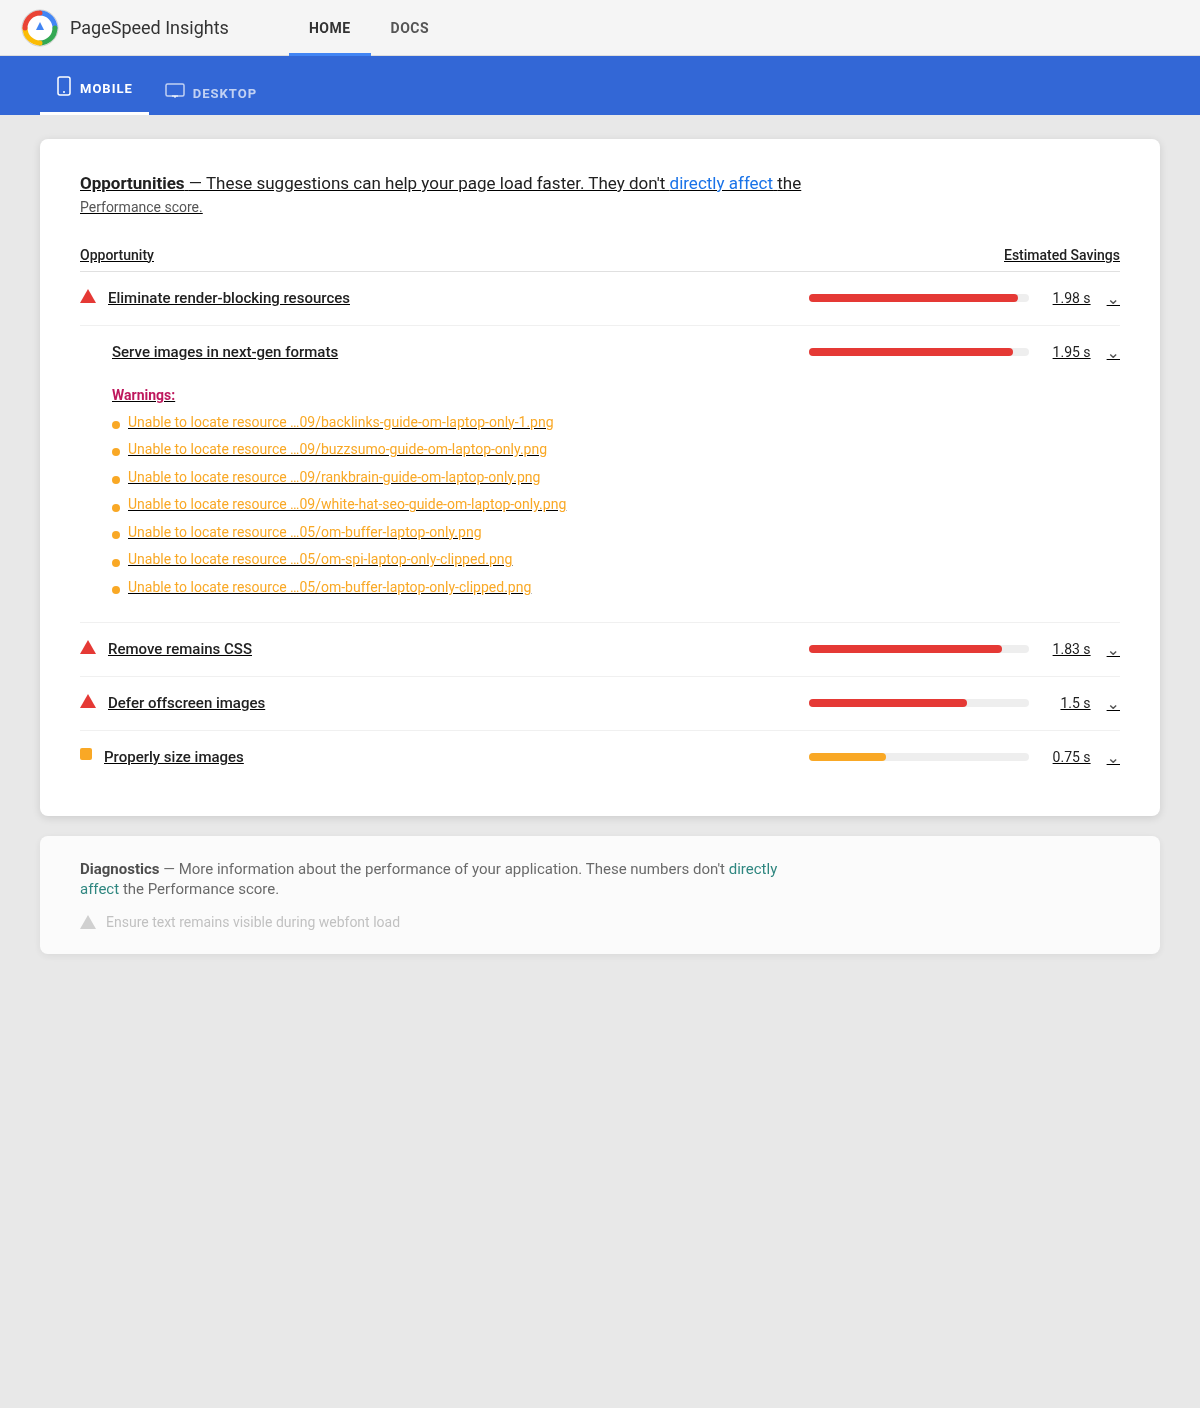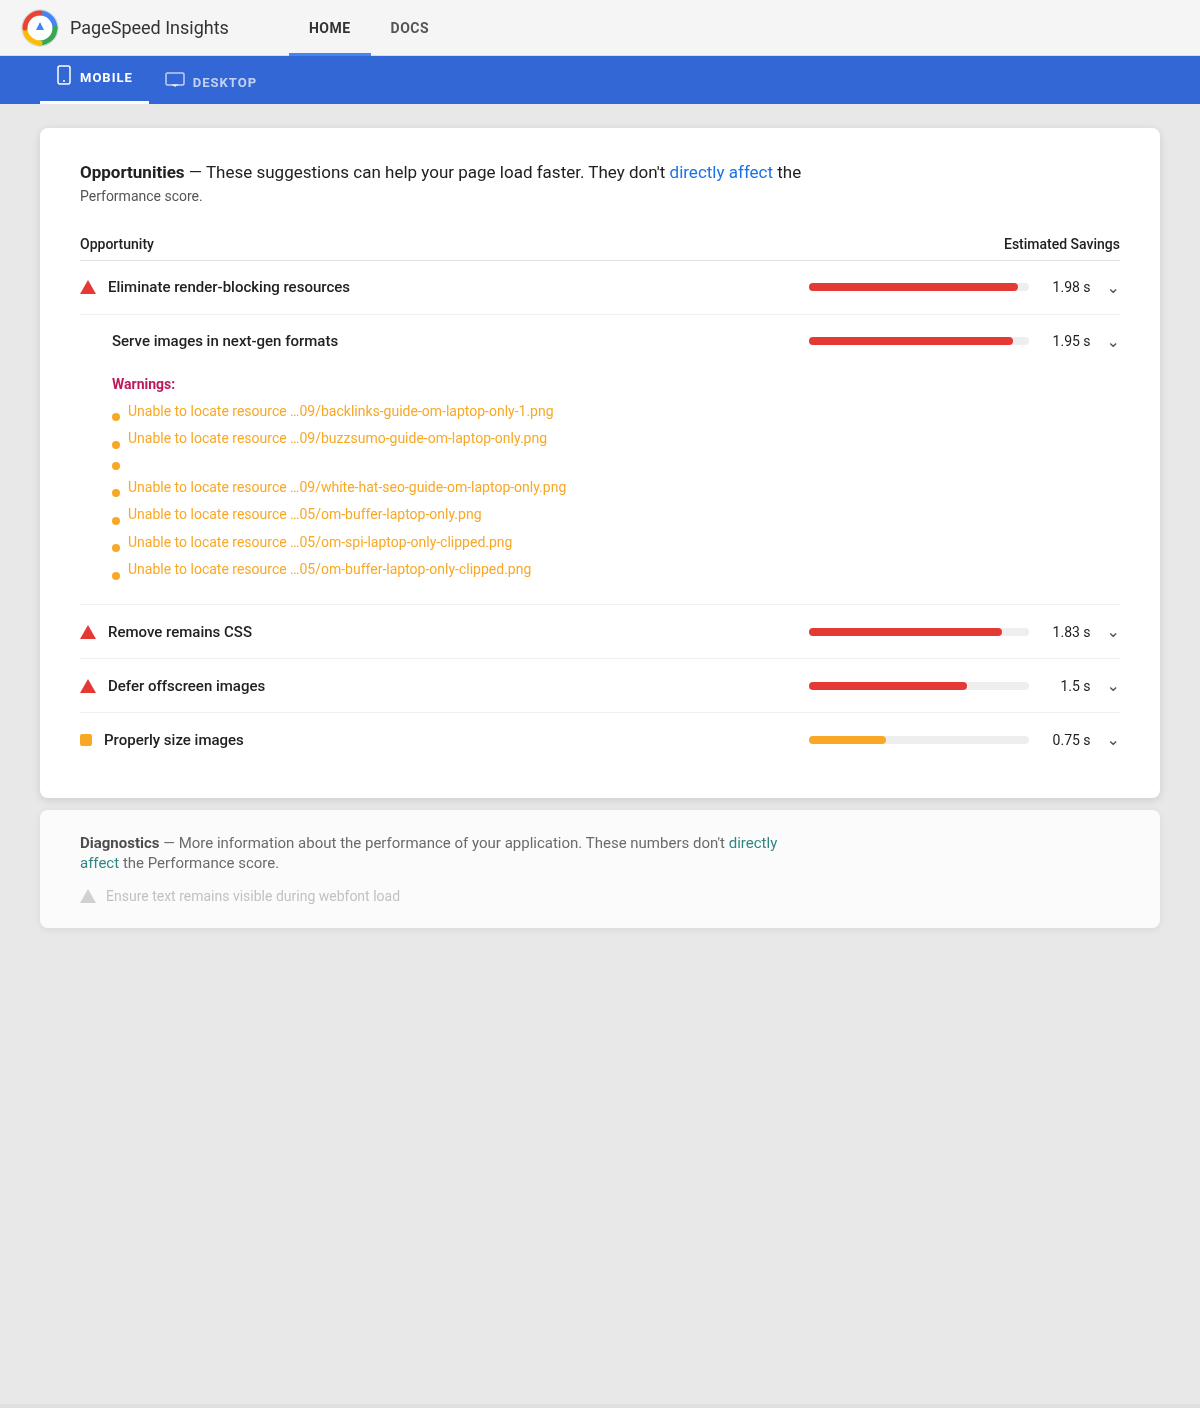--- a/index.html
+++ b/index.html
@@ -59,21 +59,21 @@
       bottom: 0;
       left: 0;
       right: 0;
       height: 3px;
       background: #4285f4;
     }
 
     
     .device-bar {
       background: #3367d6;
-      height: 48px;
+      height: 59px;
       display: flex;
       align-items: flex-end;
       padding: 0 40px;
     }
     .device-tab {
       display: flex;
       align-items: center;
       gap: 8px;
       padding: 12px 16px;
       cursor: pointer;
@@ -97,21 +97,22 @@
       background: #e8e8e8;
       min-height: calc(1408px - 56px - 52px);
     }
 
     
     .card {
       background: #fff;
       border-radius: 8px;
       padding: 32px 40px;
       box-shadow: 0 2px 8px rgba(0,0,0,0.12);
-      margin-bottom: 12px;
+      margin-bottom: 20px;
+      text-decoration: underline;
     }
 
     
     .section-header {
       margin-bottom: 24px;
     }
     .section-title-line {
       font-size: 17px;
       color: #212121;
       line-height: 1.5;
@@ -144,21 +145,20 @@
     }
     .table-header-right {
       font-size: 14px;
       color: #212121;
       font-weight: 500;
     }
 
     
     .opportunity-row {
       display: flex;
-      align-items: center;
       padding: 17px 0;
       border-bottom: 1px solid #f0f0f0;
       cursor: pointer;
     }
     .opportunity-row:last-child {
       border-bottom: none;
     }
     .opp-label {
       font-size: 15px;
       color: #212121;
@@ -206,21 +206,21 @@
       font-size: 14px;
       font-weight: 700;
       margin-bottom: 10px;
     }
     .warning-list {
       list-style: none;
       padding: 0;
     }
     .warning-item {
       display: flex;
-      align-items: flex-end;
+      align-items: center;
       gap: 8px;
       margin-bottom: 8px;
       color: #f9a825;
       font-size: 14px;
       line-height: 1.4;
     }
     .warning-bullet {
       width: 8px;
       height: 8px;
       border-radius: 50%;
@@ -367,20 +367,21 @@
           <li class="warning-item">
             <div class="warning-bullet"></div>
             <span>Unable to locate resource …09/backlinks-guide-om-laptop-only-1.png</span>
           </li>
           <li class="warning-item">
             <div class="warning-bullet"></div>
             <span>Unable to locate resource …09/buzzsumo-guide-om-laptop-only.png</span>
           </li>
           <li class="warning-item">
             <div class="warning-bullet"></div>
+            <span>Unable to locate resource …09/rankbrain-guide-om-laptop-only.png</span>
           </li>
           <li class="warning-item">
             <div class="warning-bullet"></div>
             <span>Unable to locate resource …09/white-hat-seo-guide-om-laptop-only.png</span>
           </li>
           <li class="warning-item">
             <div class="warning-bullet"></div>
             <span>Unable to locate resource …05/om-buffer-laptop-only.png</span>
           </li>
           <li class="warning-item">

